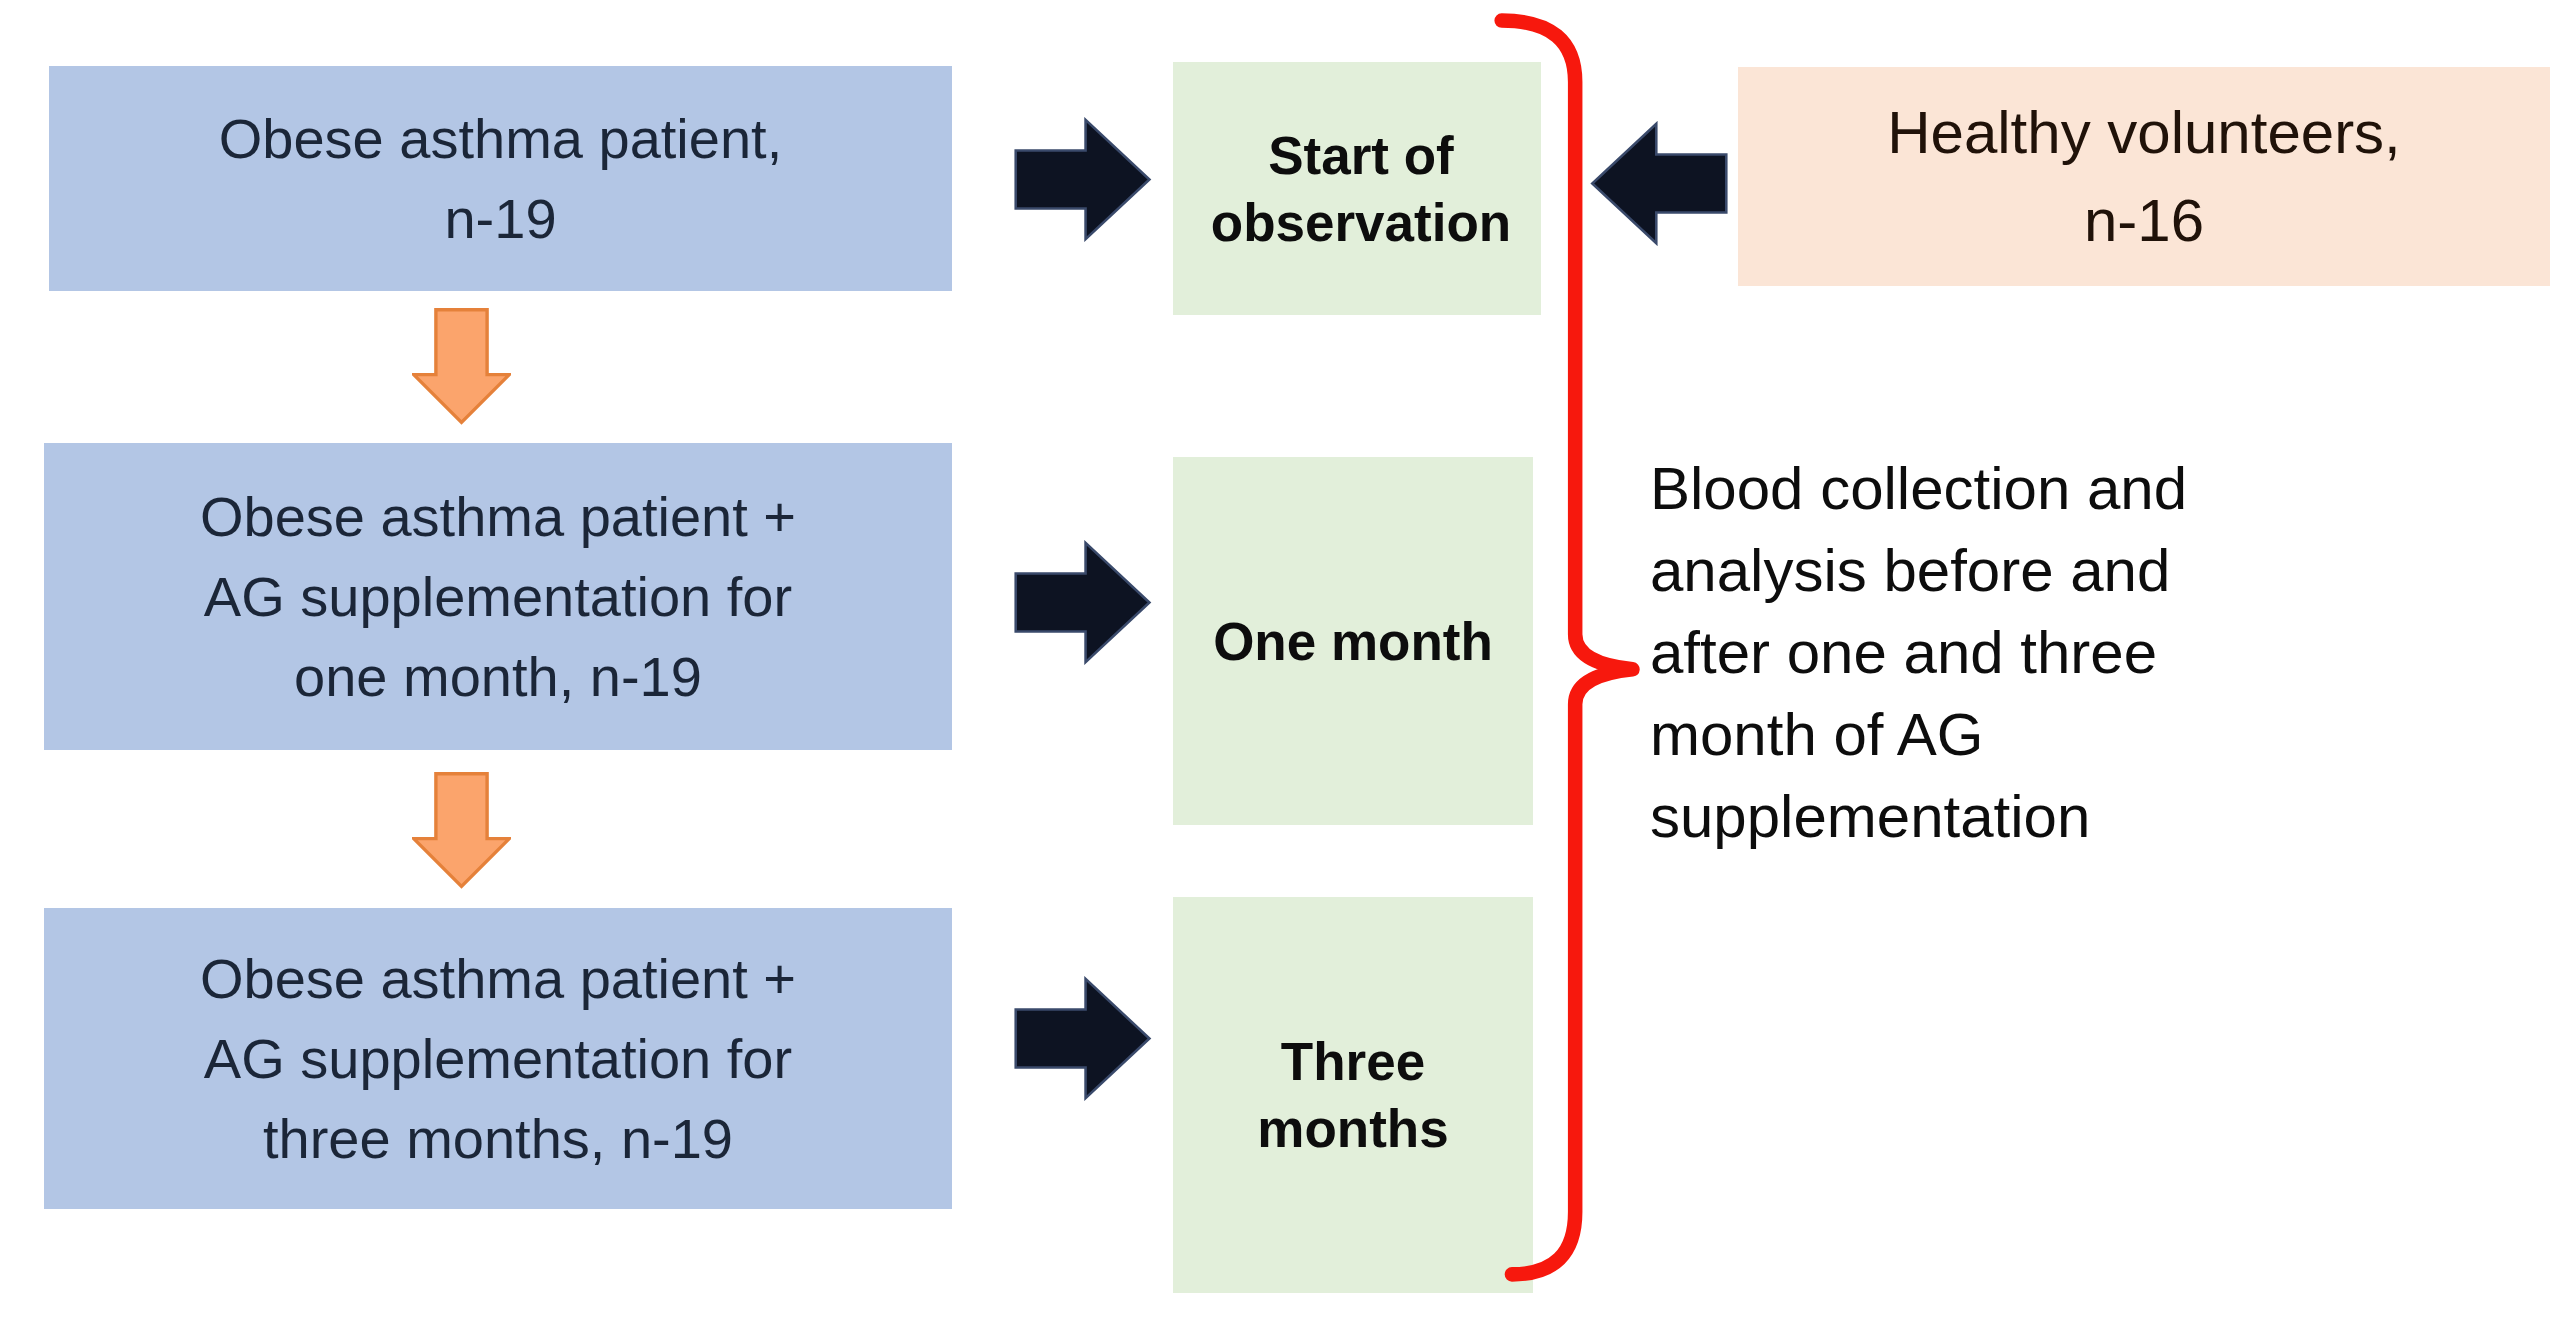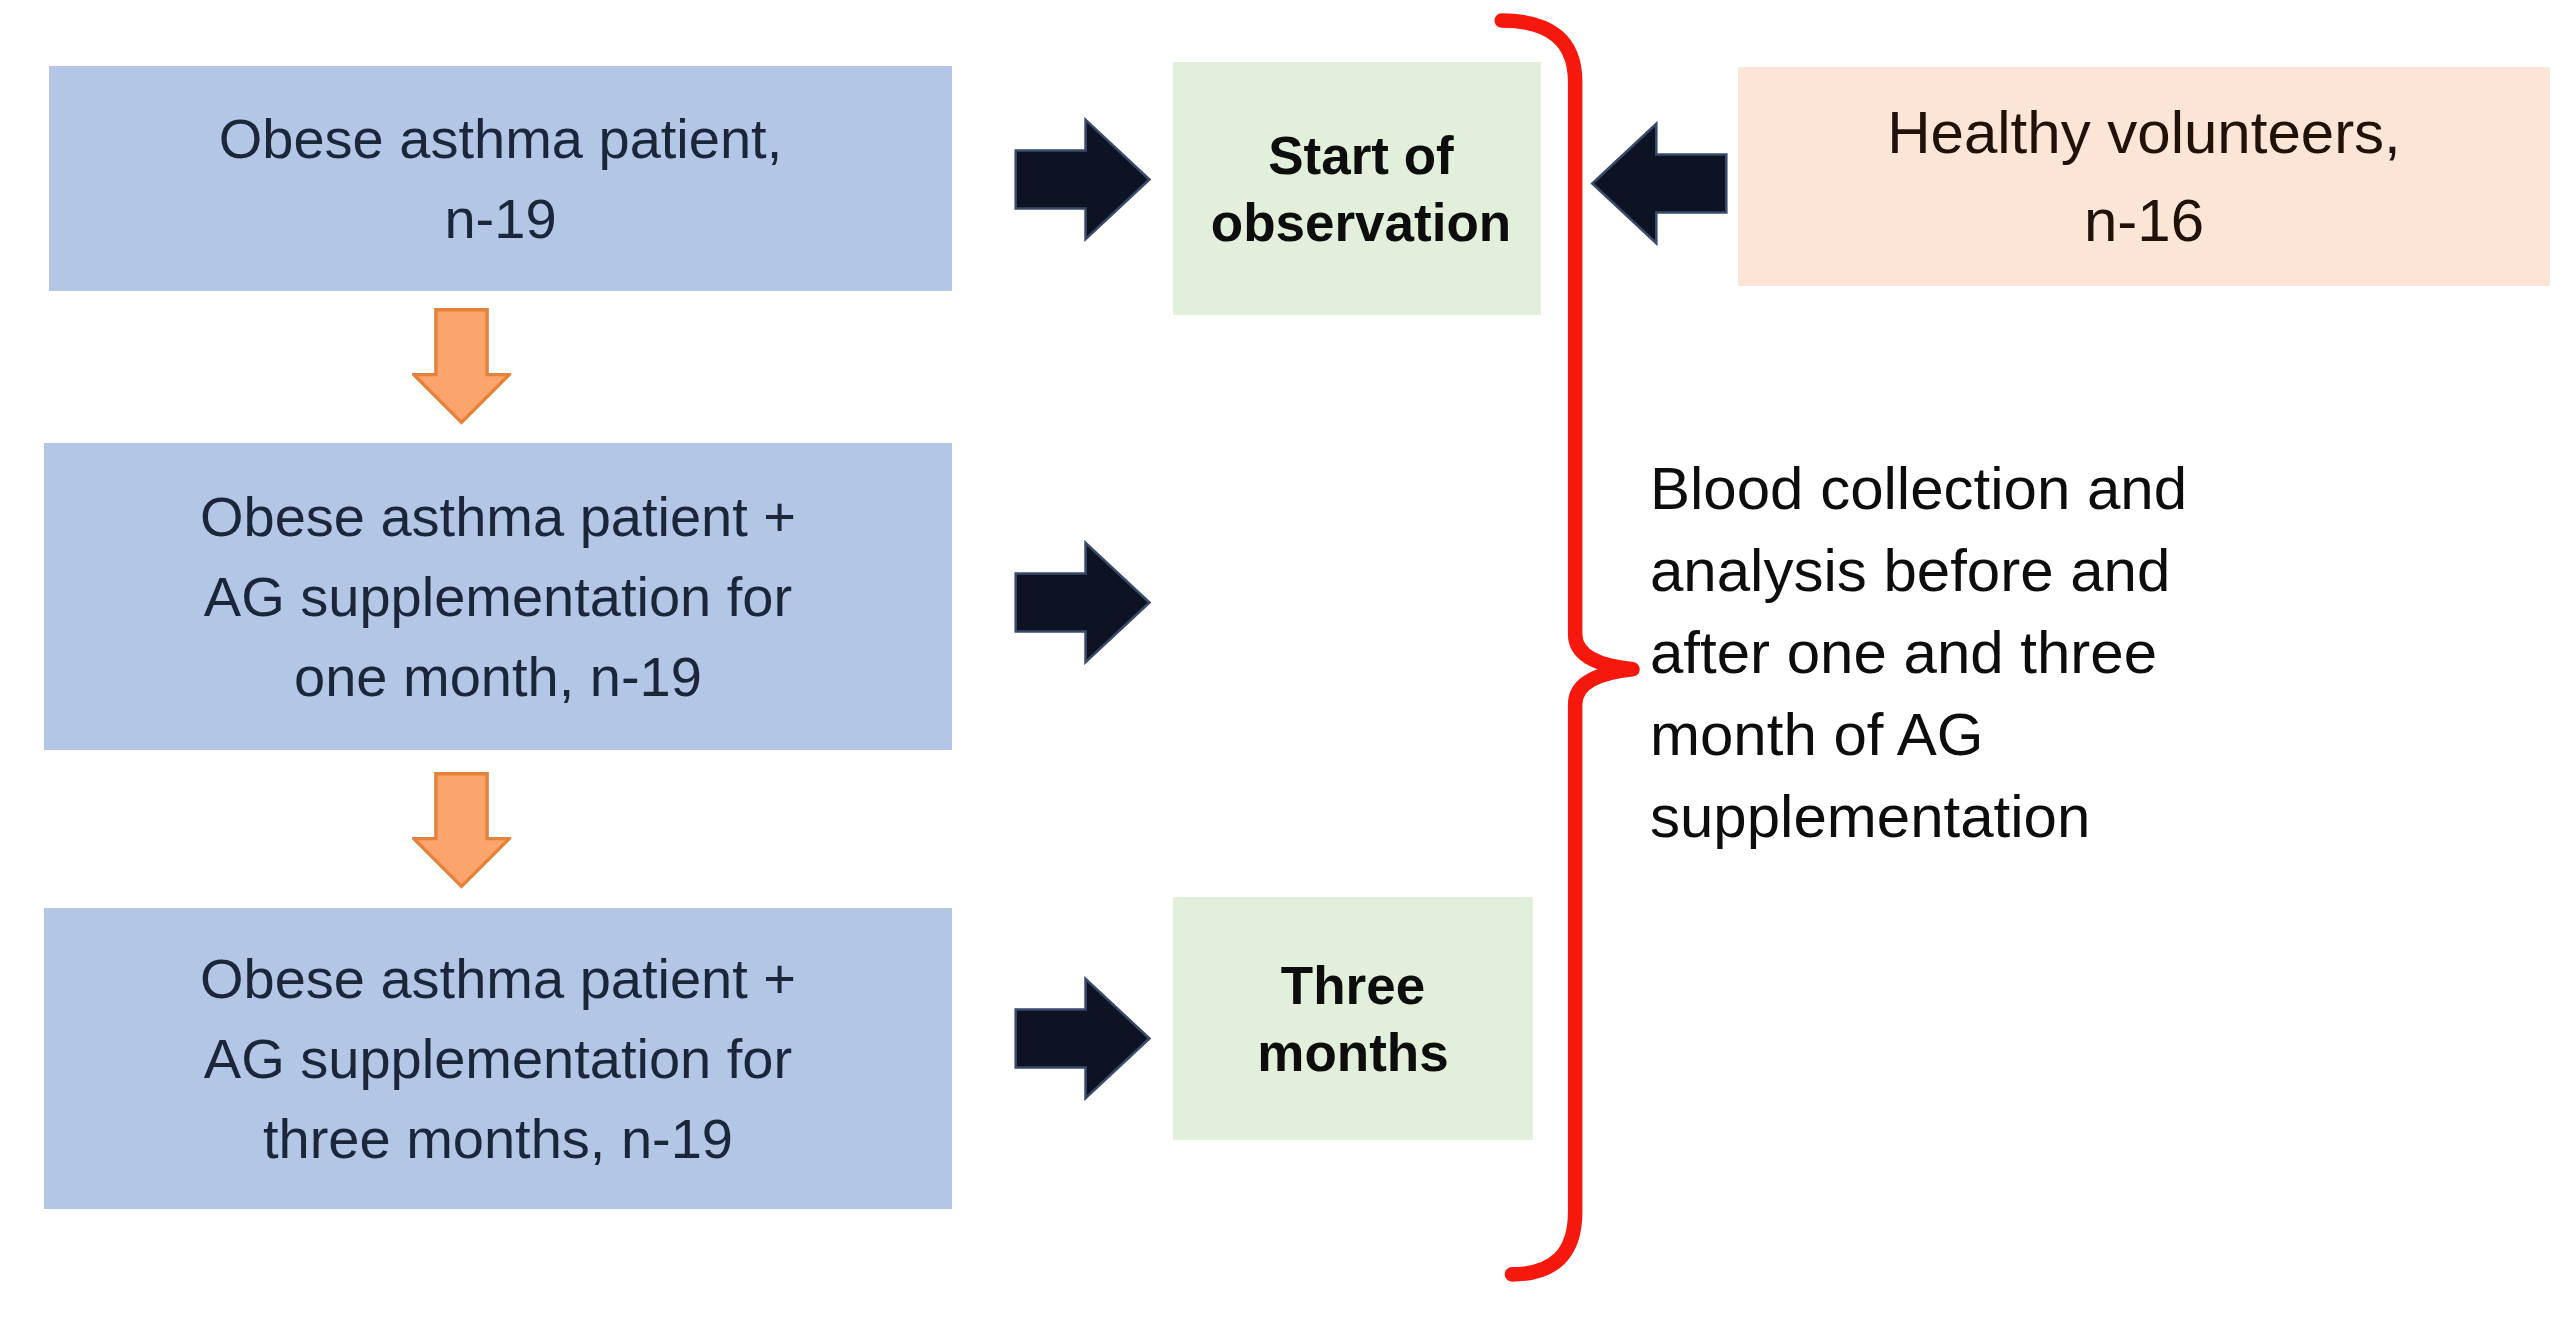--- a/index.html
+++ b/index.html
@@ -29,21 +29,21 @@
   }
   .label{white-space:pre-line;display:block;}
   .blue{background:var(--blue_box);color:var(--blue_text);font-size:56px;line-height:80px;}
   .green{background:var(--green_box);color:var(--dark_text);font-weight:bold;font-size:53px;line-height:67px;}
   .peach{background:var(--peach_box);color:var(--peach_text);font-size:60px;line-height:88px;}
   #blue1{left:49px;top:66px;width:903px;height:225px;}
   #blue2{left:44px;top:443px;width:908px;height:307px;}
   #blue3{left:44px;top:908px;width:908px;height:301px;}
   #green1{left:1173px;top:62px;width:360px;height:253px;padding-left:8px;}
   #green2{left:1173px;top:457px;width:360px;height:368px;}
-  #green3{left:1173px;top:897px;width:360px;height:243px;justify-content:center;}
+  #green3{left:1173px;top:897px;width:360px;height:396px;justify-content:center;}
   #peach1{left:1738px;top:67px;width:812px;height:219px;}
   .note{
     position:absolute;left:1650px;top:448px;width:701px;
     color:var(--dark_text);
     font-size:60px;line-height:82px;white-space:pre-line;
   }
   .arr{position:absolute;}
   #arrow-r1{left:1014px;top:117px;}
   #arrow-r2{left:1014px;top:540px;}
   #arrow-r3{left:1014px;top:976px;}
@@ -71,20 +71,23 @@
   </div>
   <div class="box blue" id="blue3">
     <span class="label">Obese asthma patient +
 AG supplementation for
 three months, n-19</span>
   </div>
 
   <div class="box green" id="green1">
     <span class="label">Start of
 observation</span>
+  </div>
+  <div class="box green" id="green2">
+    <span class="label">One month</span>
   </div>
   <div class="box green" id="green3">
     <span class="label">Three
 months</span>
   </div>
 
   <div class="box peach" id="peach1">
     <span class="label">Healthy volunteers,
 n-16</span>
   </div>

